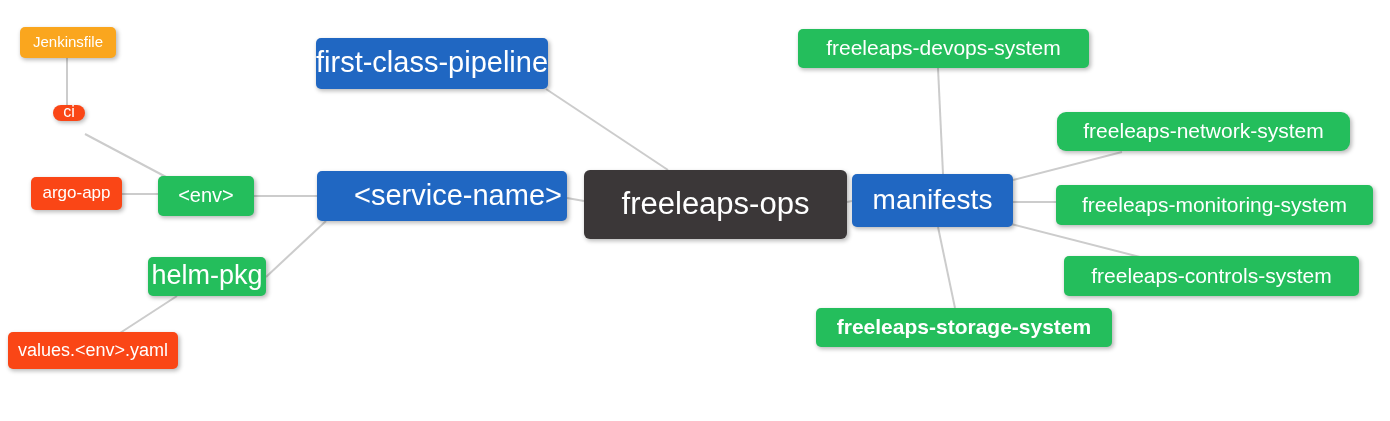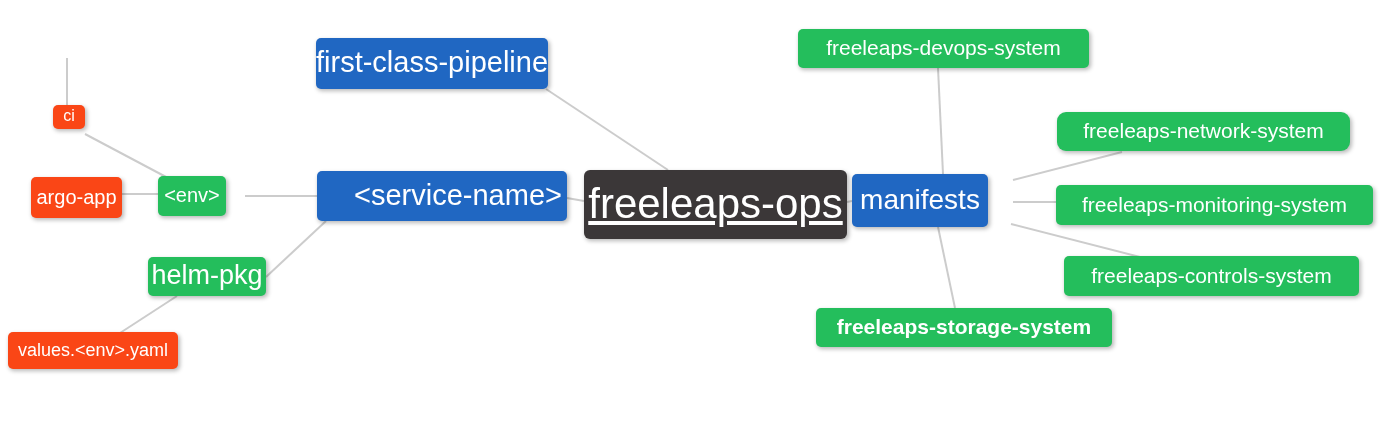--- a/index.html
+++ b/index.html
@@ -61,38 +61,39 @@
     <line x1="546" y1="89" x2="668" y2="170"></line>
     <line x1="567" y1="198" x2="584" y2="201"></line>
     <line x1="847" y1="202" x2="852" y2="201"></line>
     <line x1="943" y1="174" x2="938" y2="68"></line>
     <line x1="1013" y1="180" x2="1122" y2="152"></line>
     <line x1="1013" y1="202" x2="1056" y2="202"></line>
     <line x1="1011" y1="224" x2="1140" y2="257"></line>
     <line x1="938" y1="227" x2="955" y2="308"></line>
   </svg>
 
+  <div class="node orange" style="left:20px;  top:27px;  width:96px;  height:31px; font-size:15px;">Jenkinsfile</div>
 
-  <div class="node red" style="left:53px;  top:105px; width:32px;  height:24px; font-size:16px;">ci</div>
+  <div class="node red" style="left:53px;  top:105px; width:32px;  height:16px; font-size:16px;border-radius:16px;">ci</div>
 
-  <div class="node red" style="left:31px;  top:177px; width:91px;  height:41px; font-size:20px;">argo-app</div>
+  <div class="node red" style="left:31px;  top:177px; width:91px;  height:33px; font-size:17px;">argo-app</div>
 
-  <div class="node green" style="left:158px; top:176px; width:68px;  height:40px; font-size:20px;">&lt;env&gt;</div>
+  <div class="node green" style="left:158px; top:176px; width:96px;  height:40px; font-size:20px;">&lt;env&gt;</div>
 
   <div class="node green" style="left:148px; top:257px; width:118px; height:39px; font-size:27px;">helm-pkg</div>
 
   <div class="node red" style="left:8px;   top:332px; width:170px; height:37px; font-size:18px;">values.&lt;env&gt;.yaml</div>
 
   <div class="node blue" style="left:316px; top:38px;  width:232px; height:51px; font-size:29px;">first-class-pipeline</div>
 
   <div class="node blue" style="left:317px; top:171px; width:250px; height:50px; font-size:29px;padding-left:32px;">&lt;service-name&gt;</div>
 
-  <div class="node dark" style="left:584px; top:170px; width:263px; height:69px; font-size:42px;text-decoration:underline;">freeleaps-ops</div>
+  <div class="node dark" style="left:584px; top:170px; width:263px; height:69px; font-size:31px;">freeleaps-ops</div>
 
-  <div class="node blue" style="left:852px; top:174px; width:136px; height:53px; font-size:28px;">manifests</div>
+  <div class="node blue" style="left:852px; top:174px; width:161px; height:53px; font-size:28px;">manifests</div>
 
   <div class="node green" style="left:798px;  top:29px;  width:291px; height:39px; font-size:21px;">freeleaps-devops-system</div>
 
   <div class="node green" style="left:1057px; top:112px; width:293px; height:39px; font-size:21px;border-radius:9px;">freeleaps-network-system</div>
 
   <div class="node green" style="left:1064px; top:256px; width:295px; height:40px; font-size:21px;">freeleaps-controls-system</div>
 
   <div class="node green" style="left:1056px; top:185px; width:317px; height:40px; font-size:21px;">freeleaps-monitoring-system</div>
 
   <div class="node green" style="left:816px;  top:308px; width:296px; height:39px; font-size:21px;font-weight:bold;">freeleaps-storage-system</div>

